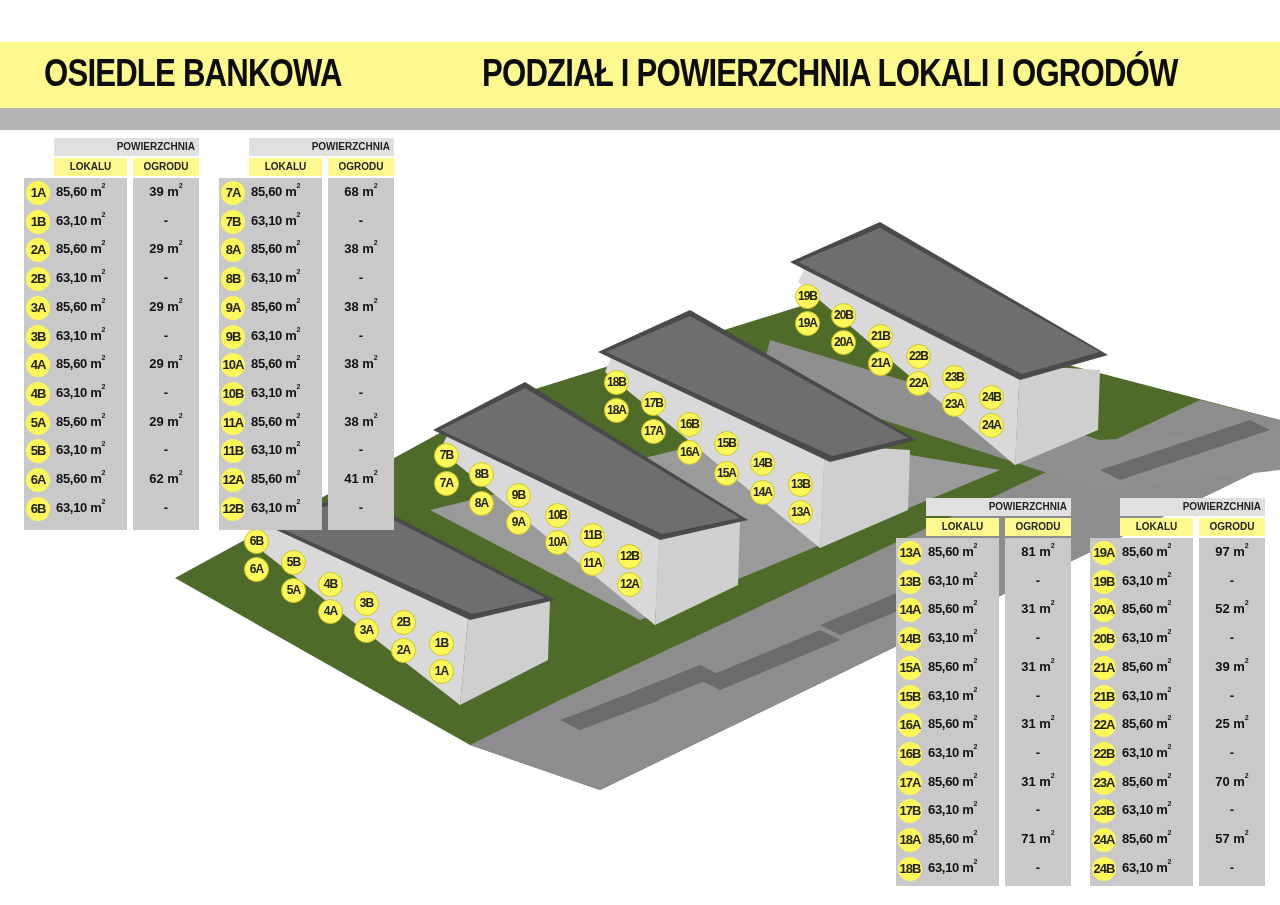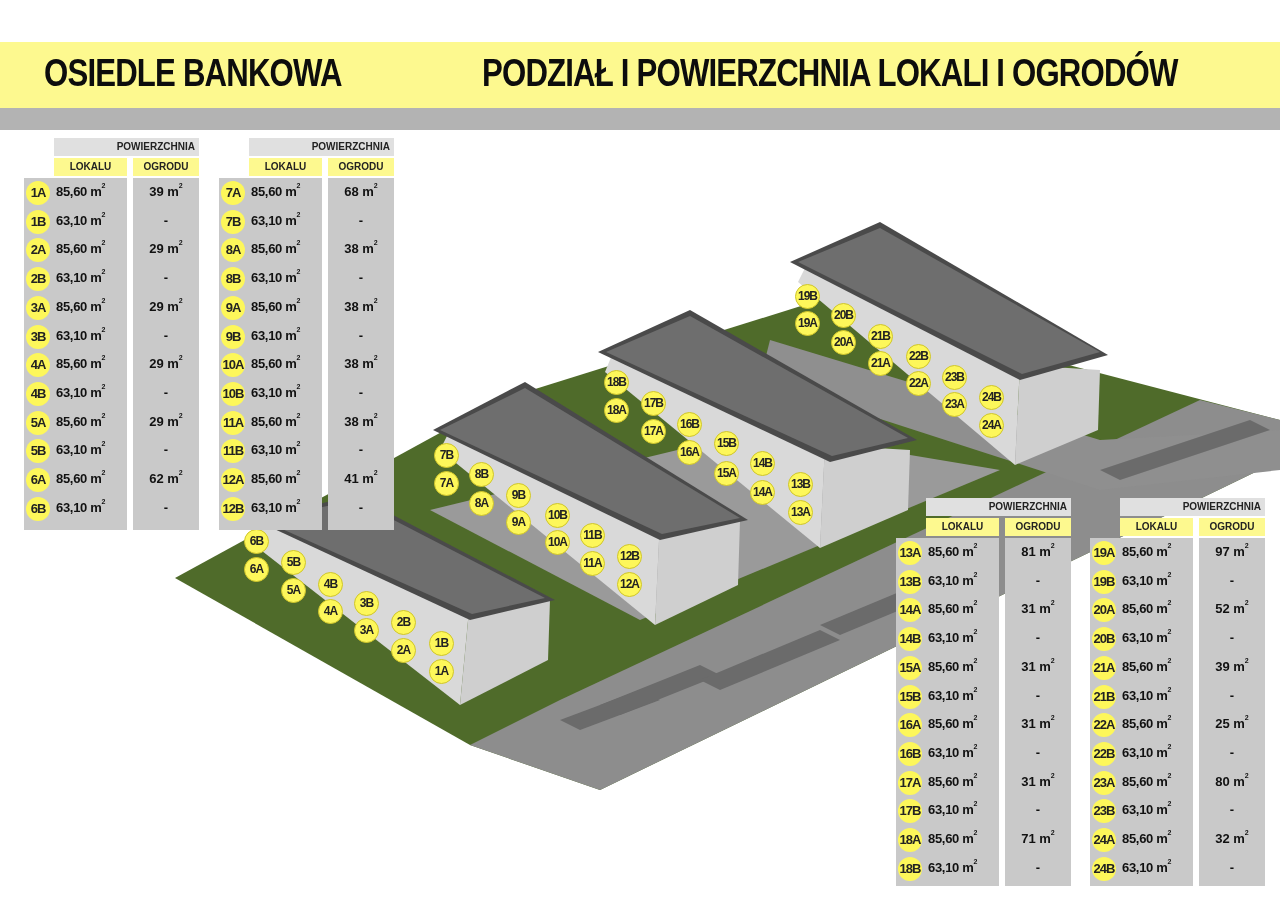--- a/index.html
+++ b/index.html
@@ -424,31 +424,31 @@
         <span class="garden"><span>25 m</span><sup>2</sup></span>
       </div>
       <div class="row" style="top: 240.9px;">
         <span class="badge">22B</span>
         <span class="area"><span>63,10 m</span><sup>2</sup></span>
         <span class="garden"><span>-</span></span>
       </div>
       <div class="row" style="top: 269.6px;">
         <span class="badge">23A</span>
         <span class="area"><span>85,60 m</span><sup>2</sup></span>
-        <span class="garden"><span>80 m</span><sup>2</sup></span>
+        <span class="garden"><span>70 m</span><sup>2</sup></span>
       </div>
       <div class="row" style="top: 298.3px;">
         <span class="badge">23B</span>
         <span class="area"><span>63,10 m</span><sup>2</sup></span>
         <span class="garden"><span>-</span></span>
       </div>
       <div class="row" style="top: 327px;">
         <span class="badge">24A</span>
         <span class="area"><span>85,60 m</span><sup>2</sup></span>
-        <span class="garden"><span>32 m</span><sup>2</sup></span>
+        <span class="garden"><span>57 m</span><sup>2</sup></span>
       </div>
       <div class="row" style="top: 355.7px;">
         <span class="badge">24B</span>
         <span class="area"><span>63,10 m</span><sup>2</sup></span>
         <span class="garden"><span>-</span></span>
       </div>
     </div>
 </div>
 
 </body></html>

